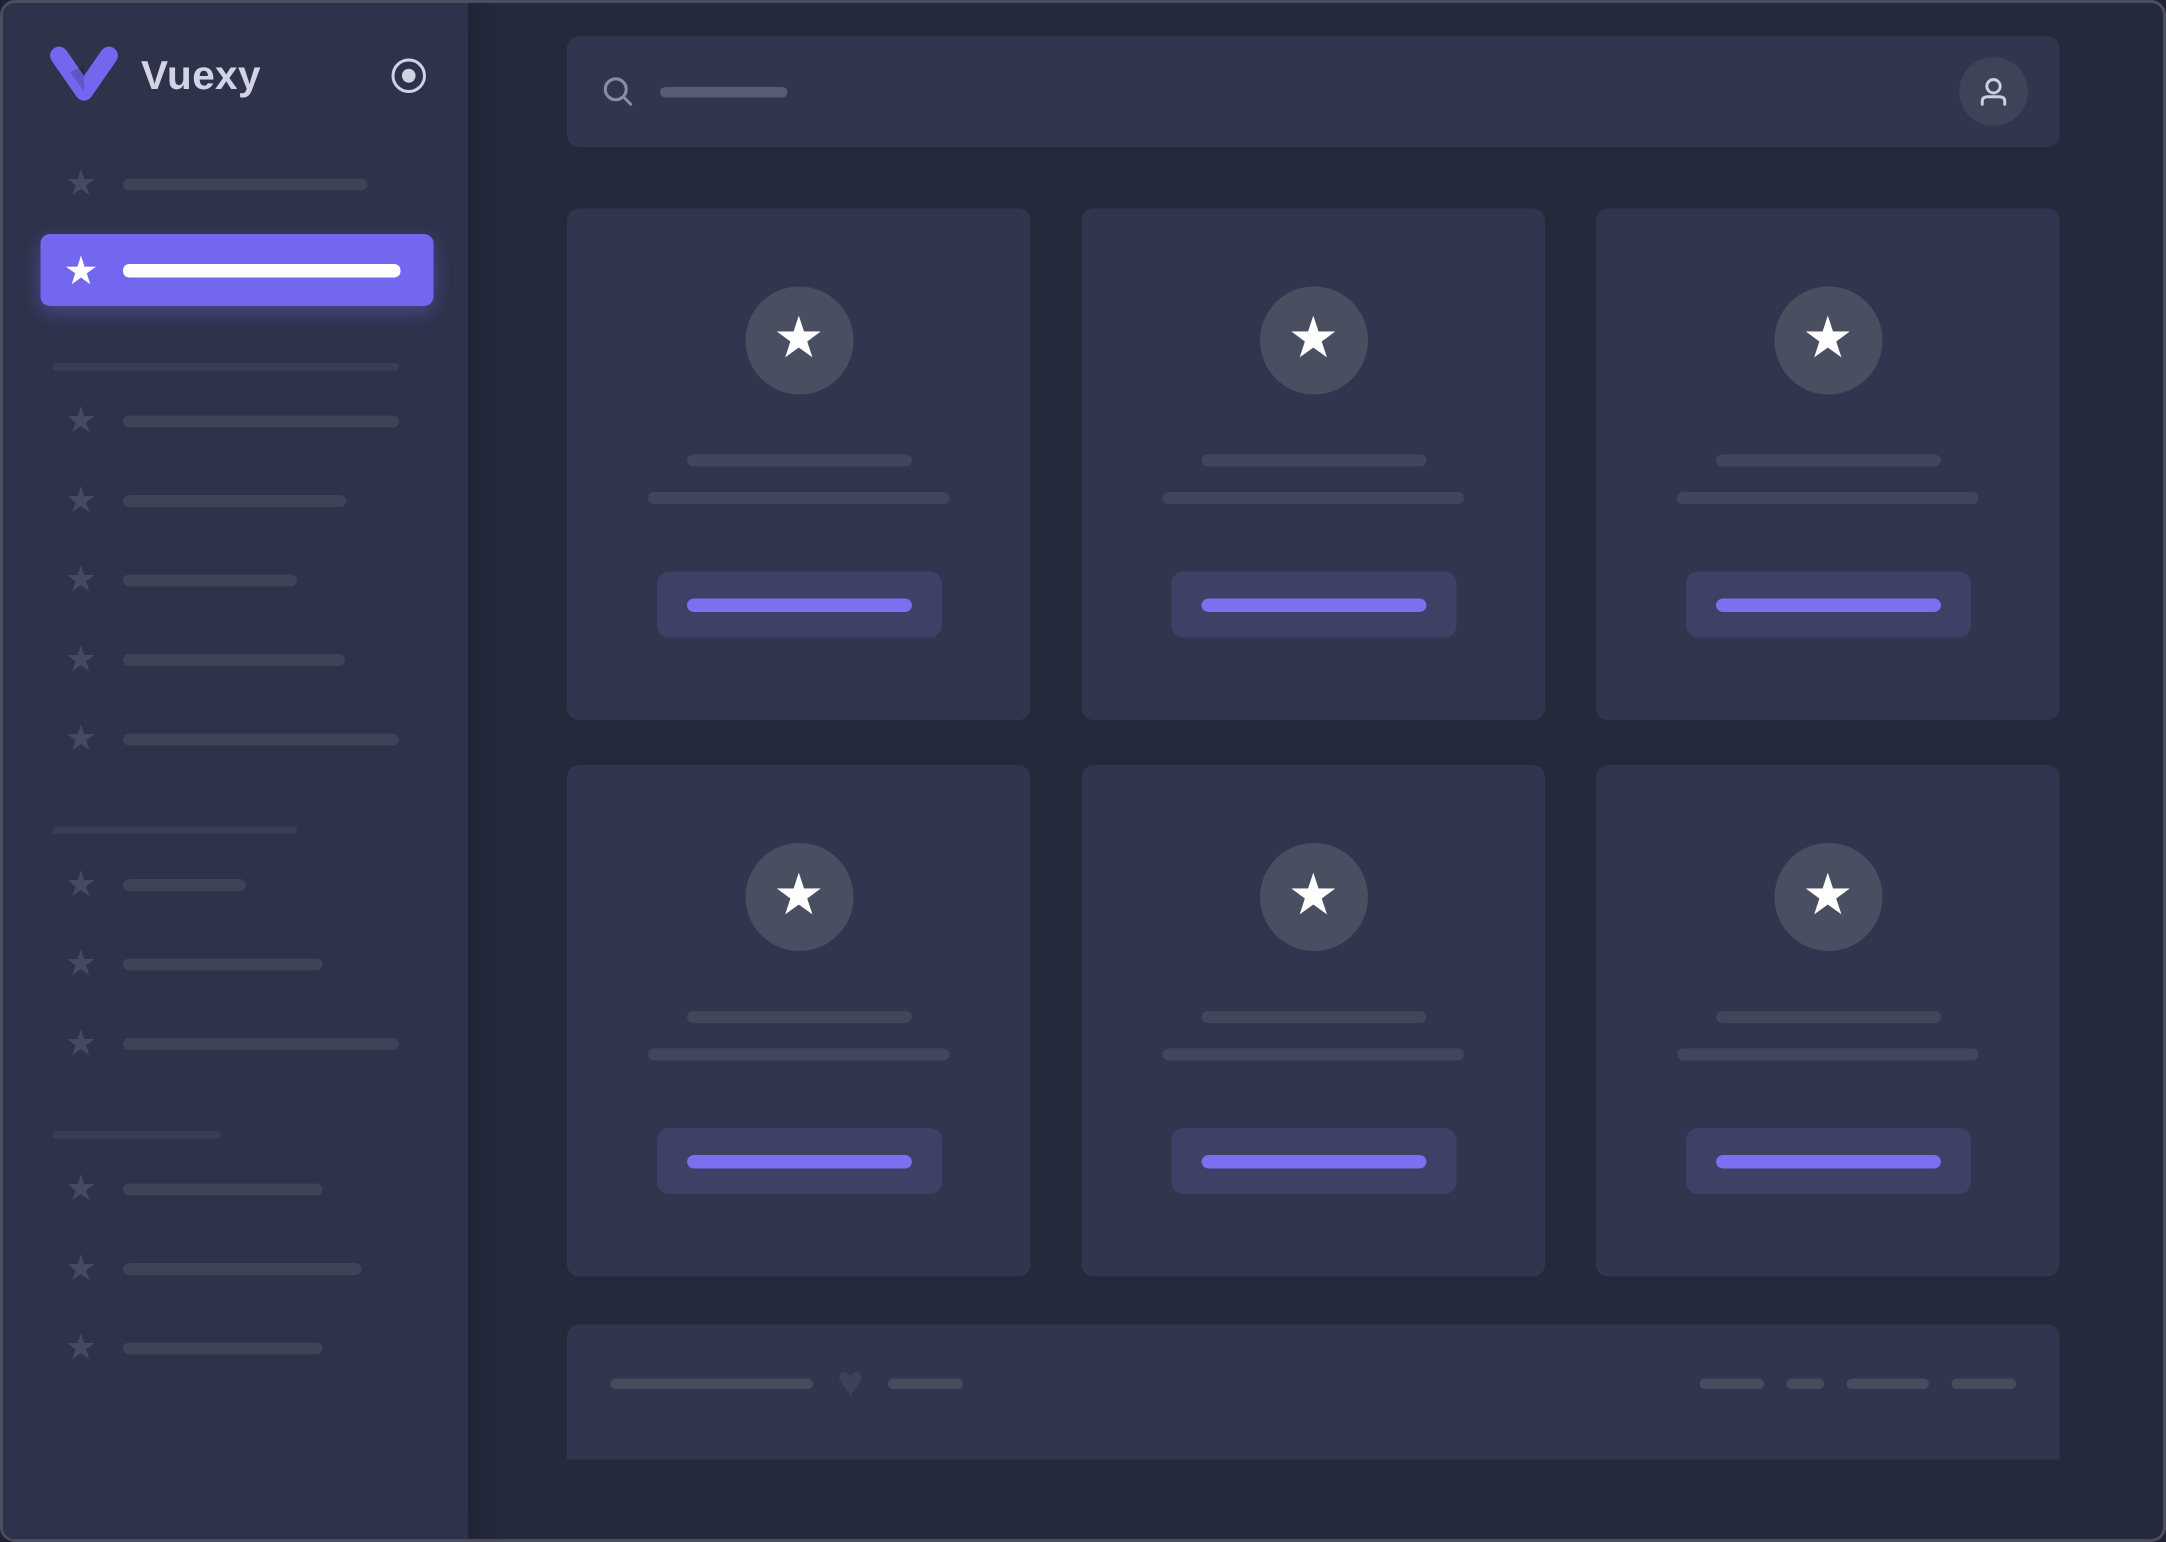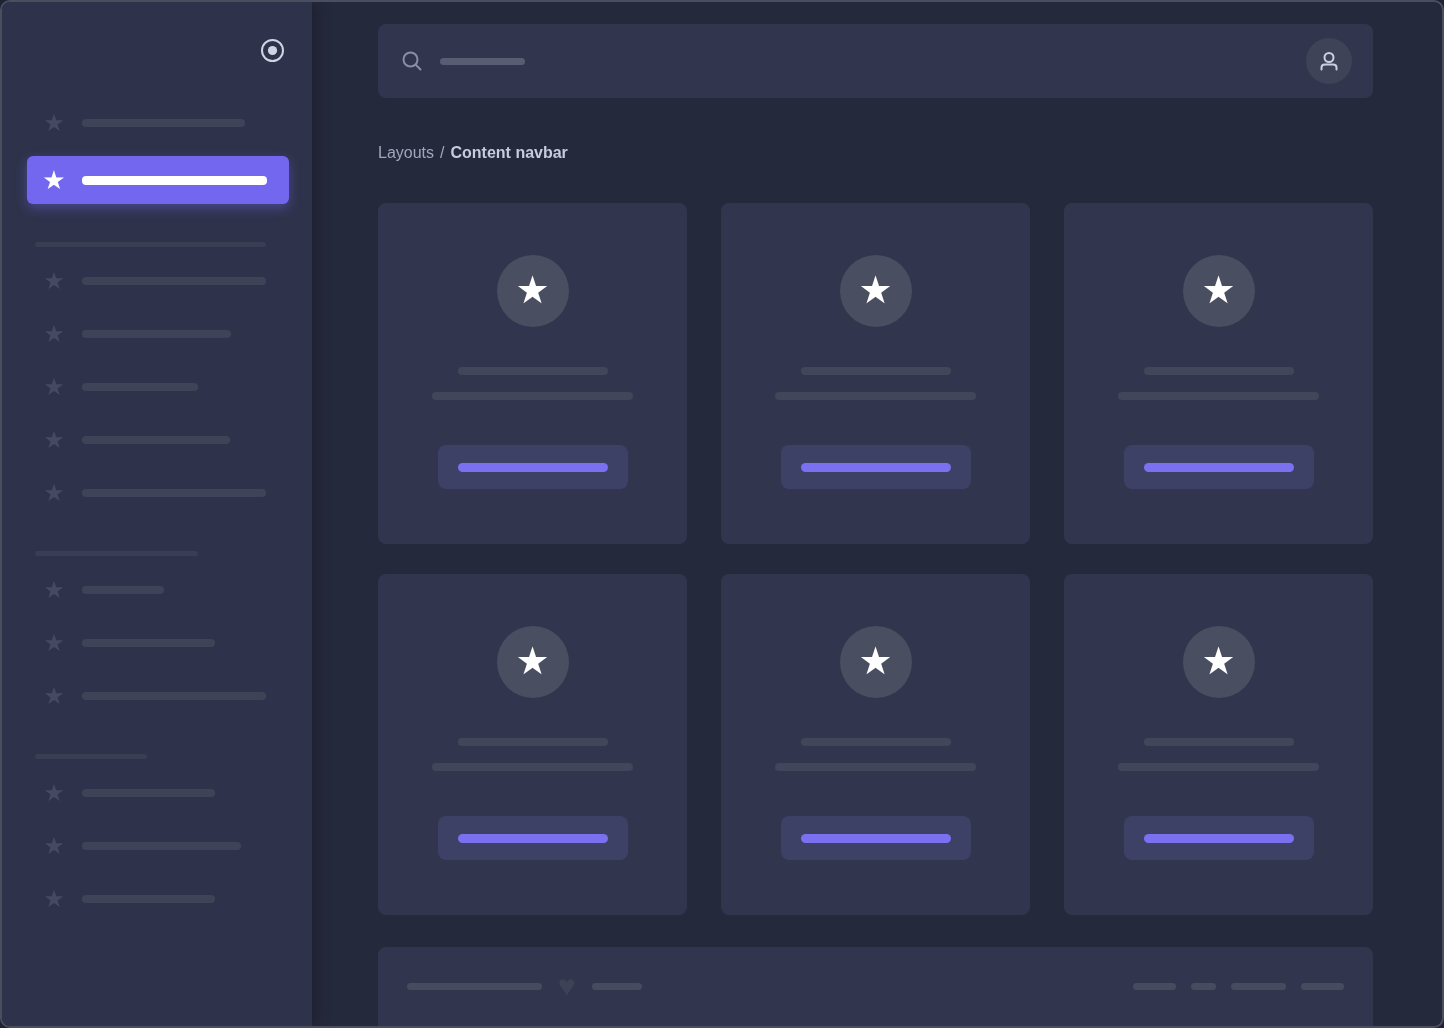--- a/index.html
+++ b/index.html
@@ -125,20 +125,29 @@
 
   svg { display:block; }
 </style>
 </head>
 <body>
 
 <div class="screen">
 
   <aside class="sidebar">
     <div class="sidebar-header">
+      <div class="brand">
+        <span>
+          <svg width="48" height="42" viewBox="0 0 52 44">
+            <path d="M8 8 L26 34 L44 8" fill="none" stroke="#7367f0" stroke-width="13" stroke-linecap="round" stroke-linejoin="round"></path>
+            <polygon points="26,15 26,34 16,20" fill="rgba(0,0,0,0.16)"></polygon>
+          </svg>
+        </span>
+        <span class="brand-title">Vuexy</span>
+      </div>
       <span class="pin-toggle">
         <svg width="27" height="27" viewBox="0 0 27 27">
           <circle cx="13.5" cy="13.5" r="10.5" fill="none" stroke="#cfd3e3" stroke-width="2"></circle>
           <circle cx="13.5" cy="13.5" r="4.6" fill="#cfd3e3"></circle>
         </svg>
       </span>
     </div>
     <nav class="menu" id="menu">
         <div class="menu-row">
           <span class="star">★</span>
@@ -213,23 +222,20 @@
       <div class="avatar">
         <span>
           <svg width="26" height="26" viewBox="0 0 26 26">
             <circle cx="13" cy="9.5" r="4.5" fill="none" stroke="#ccd0e0" stroke-width="2"></circle>
             <path d="M5.5 21.5 L5.5 19.5 Q5.5 16.5 9 16.5 L17 16.5 Q20.5 16.5 20.5 19.5 L20.5 21.5" fill="none" stroke="#ccd0e0" stroke-width="2" stroke-linecap="round"></path>
           </svg>
         </span>
       </div>
     </header>
 
-    <div class="breadcrumb">
-      <span class="crumb-link">Layouts</span><span class="sep">/</span><span class="current">Content navbar</span>
-    </div>
 
     <section class="grid" id="grid">
         <div class="card">
           <div class="badge-circle">
             <span class="star">★</span>
           </div>
           <div class="bar1" style="width: 150px;"></div>
           <div class="bar2" style="width: 201px;"></div>
           <button class="btn">
             <span class="btn-bar" style="width: 150px;"></span>

